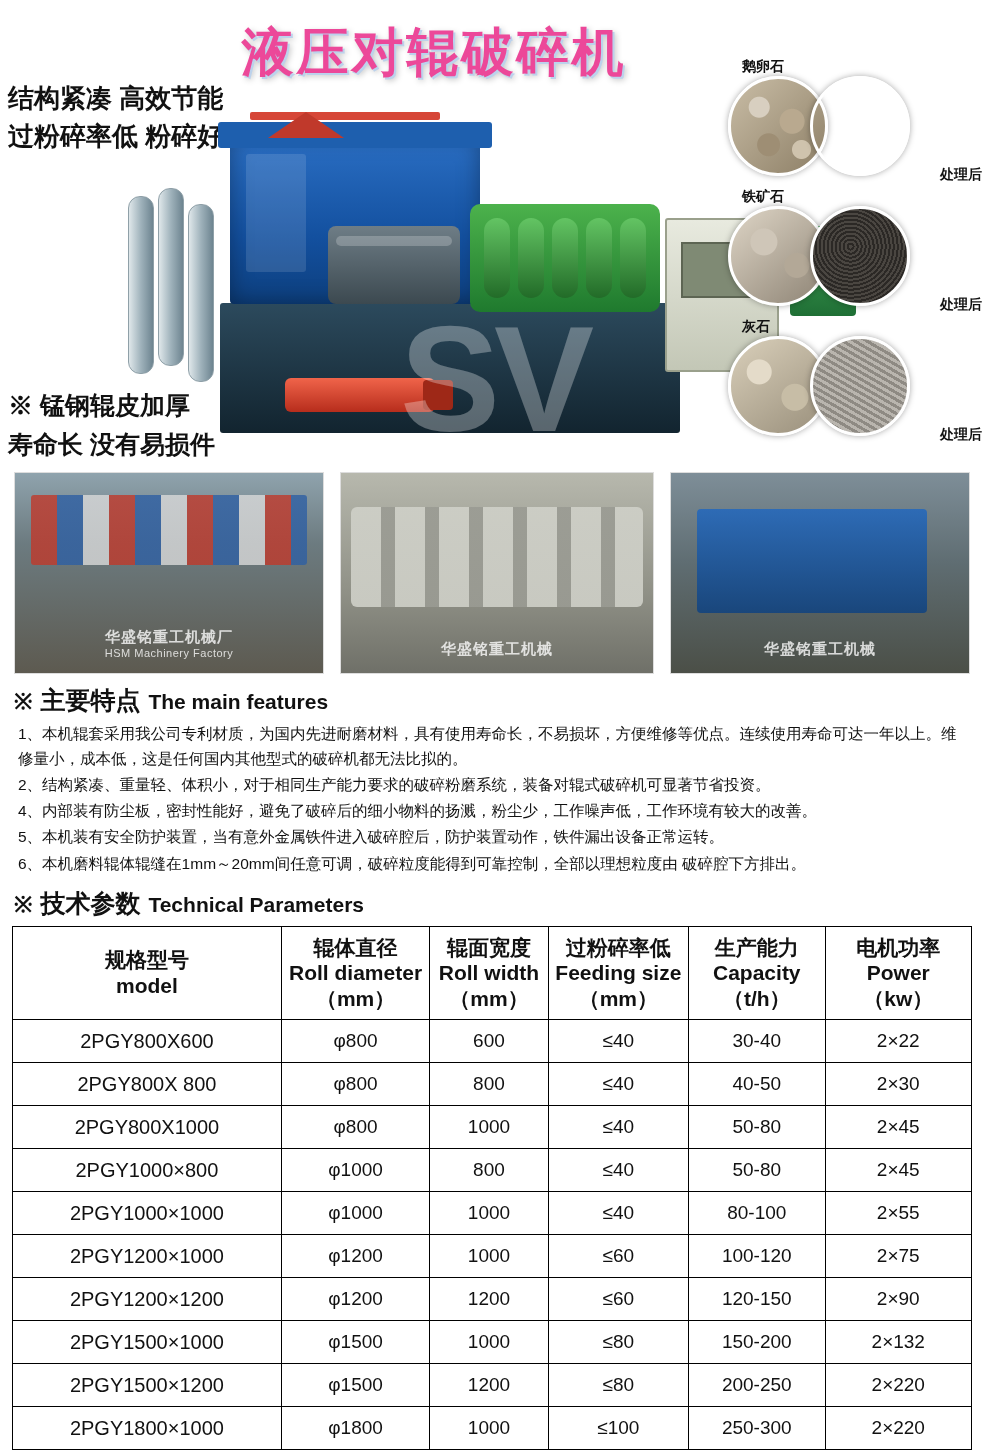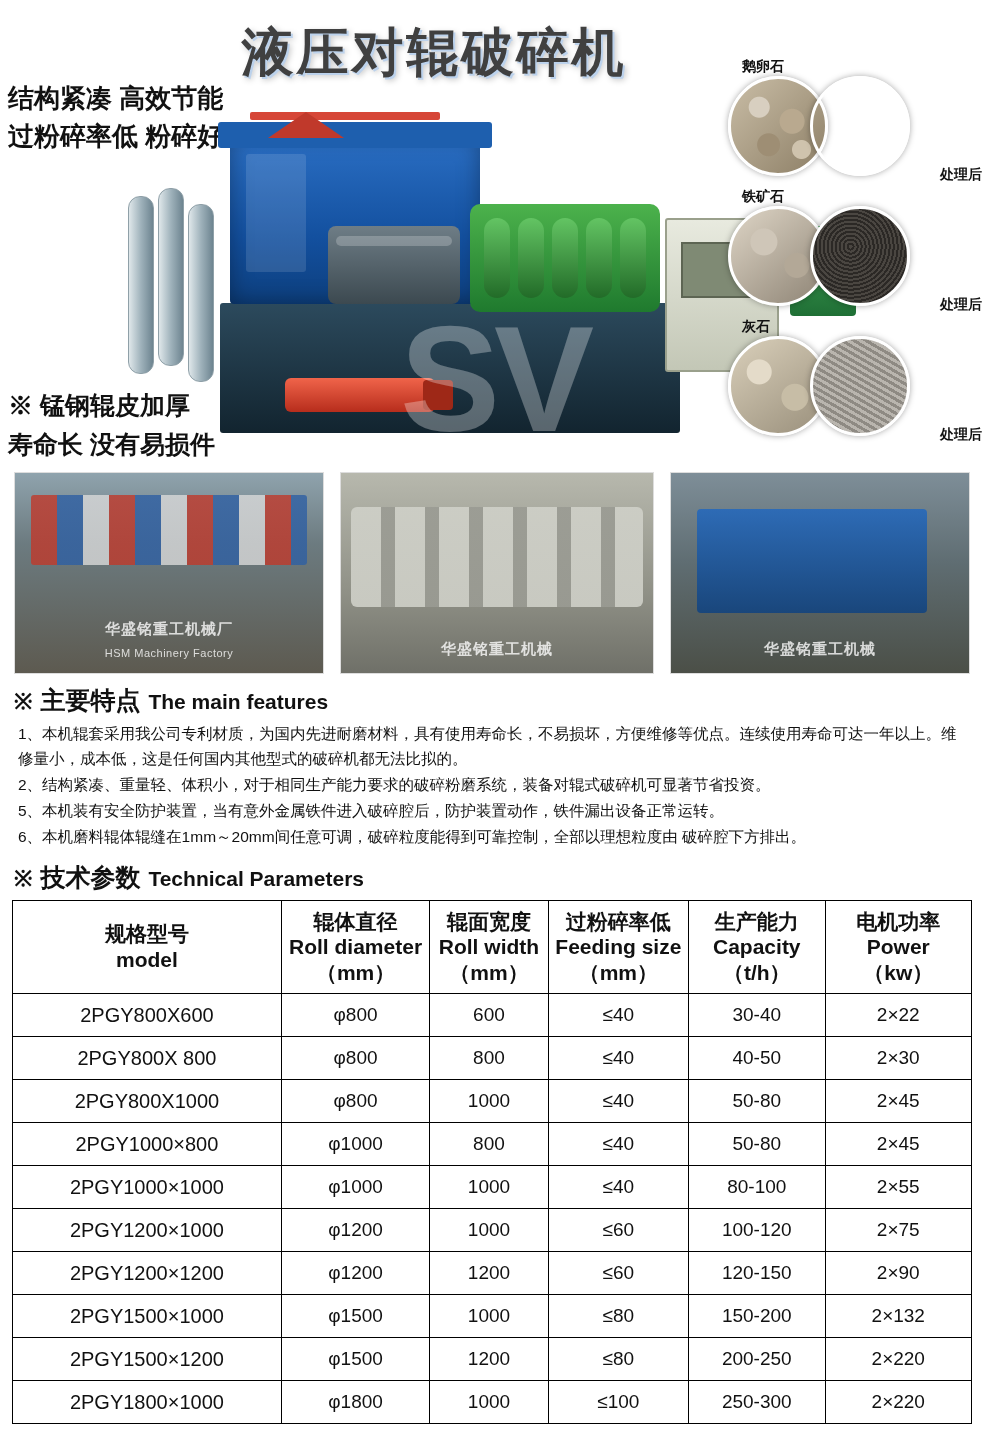--- a/index.html
+++ b/index.html
@@ -10,21 +10,21 @@
     color:#111;
     -webkit-font-smoothing:antialiased;
   }
   .page{position:relative;width:984px;}
 
   
   .hero{position:relative;width:984px;height:470px;overflow:hidden;background:#fff;}
   .hero-title{
     position:absolute;top:18px;left:0;width:868px;text-align:center;
     font-size:52px;font-weight:bold;letter-spacing:3px;
-    color:#404040;
+    color:#ec4899;
     text-shadow:2px 2px 0 #bcd2ec, 3px 3px 6px rgba(0,0,0,.25);
   }
   .hero-left{position:absolute;top:80px;left:8px;width:330px;}
   .hl{
     font-size:26px;font-weight:bold;color:#111;line-height:1.45;
     text-shadow:1px 1px 0 #fff;
   }
   .hero-left2{position:absolute;top:386px;left:8px;width:340px;}
   .hl2{font-size:25px;font-weight:bold;color:#111;line-height:1.55;}
 
@@ -151,21 +151,21 @@
   
   .strip{display:flex;gap:16px;padding:0 14px;margin-top:2px;}
   .ph{position:relative;height:200px;overflow:hidden;border:1px solid #ddd;}
   .ph1{flex:0 0 308px;background:linear-gradient(180deg,#8fa3ad 0%,#6c7b80 35%,#5d5a50 100%);}
   .ph2{flex:0 0 312px;background:linear-gradient(180deg,#b7b8ad 0%,#8f9086 60%,#6f7068 100%);}
   .ph3{flex:1;background:linear-gradient(180deg,#7e8e98 0%,#5f6d72 45%,#4b4f47 100%);}
   .ph .wm{
     position:absolute;left:0;bottom:14px;width:100%;text-align:center;
     color:rgba(255,255,255,.78);font-size:15px;font-weight:bold;letter-spacing:1px;
   }
-  .ph .wm small{display:block;font-size:11px;font-weight:normal;letter-spacing:.5px;margin-top:8px;}
+  .ph .wm small{display:block;font-size:11px;font-weight:normal;letter-spacing:.5px;}
   .ph1:after{
     content:"";position:absolute;left:16px;top:22px;width:276px;height:70px;
     background:repeating-linear-gradient(90deg,#c0392b 0 26px,#2e5fa3 26px 52px,#d9d9d9 52px 78px);
     opacity:.8;border-radius:3px;
   }
   .ph2:after{
     content:"";position:absolute;left:10px;top:34px;width:292px;height:100px;
     background:repeating-linear-gradient(90deg,#cfd0c8 0 30px,#9a9b93 30px 44px);
     border-radius:6px;opacity:.9;
   }
@@ -284,20 +284,21 @@
   </div>
 
   <div class="sec-head">
     <span class="mark">※</span>
     <span class="cn">主要特点</span>
     <span class="en">The main features</span>
   </div>
   <ul class="feat-list">
     <li>1、本机辊套采用我公司专利材质，为国内先进耐磨材料，具有使用寿命长，不易损坏，方便维修等优点。连续使用寿命可达一年以上。维修量小，成本低，这是任何国内其他型式的破碎机都无法比拟的。</li>
     <li>2、结构紧凑、重量轻、体积小，对于相同生产能力要求的破碎粉磨系统，装备对辊式破碎机可显著节省投资。</li>
+    <li>4、内部装有防尘板，密封性能好，避免了破碎后的细小物料的扬溅，粉尘少，工作噪声低，工作环境有较大的改善。</li>
     <li>5、本机装有安全防护装置，当有意外金属铁件进入破碎腔后，防护装置动作，铁件漏出设备正常运转。</li>
     <li>6、本机磨料辊体辊缝在1mm～20mm间任意可调，破碎粒度能得到可靠控制，全部以理想粒度由 破碎腔下方排出。</li>
   </ul>
 
   <div class="sec-head">
     <span class="mark">※</span>
     <span class="cn">技术参数</span>
     <span class="en">Technical Parameters</span>
   </div>
 

